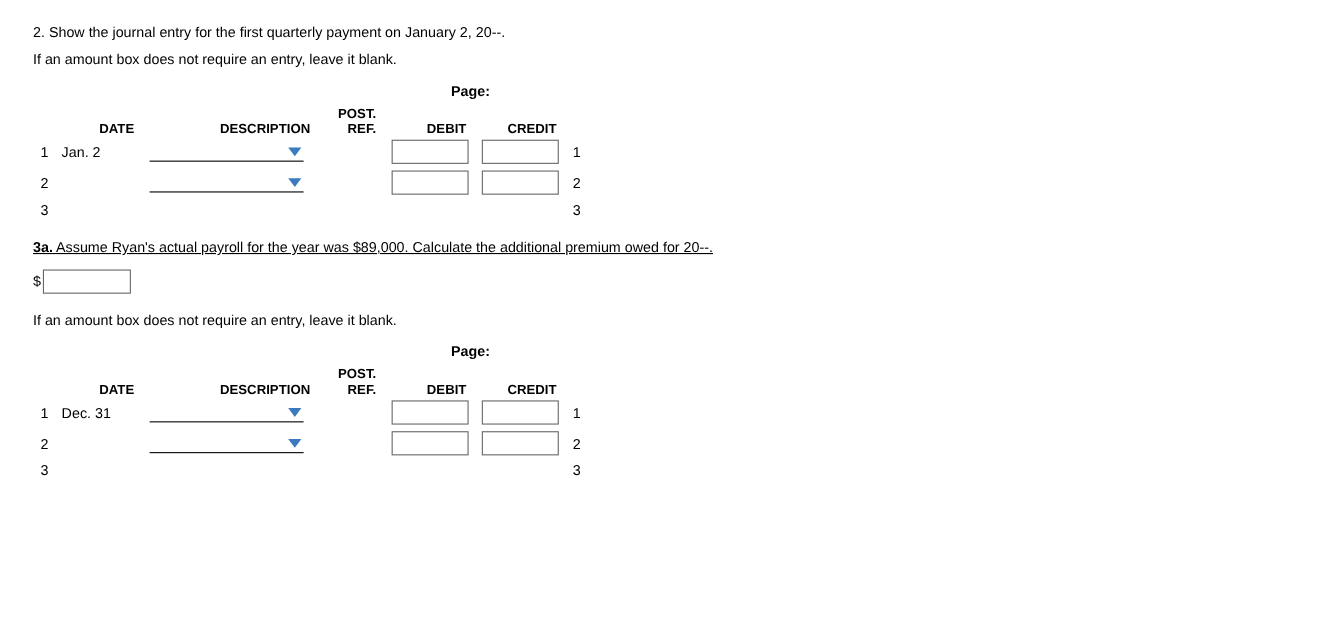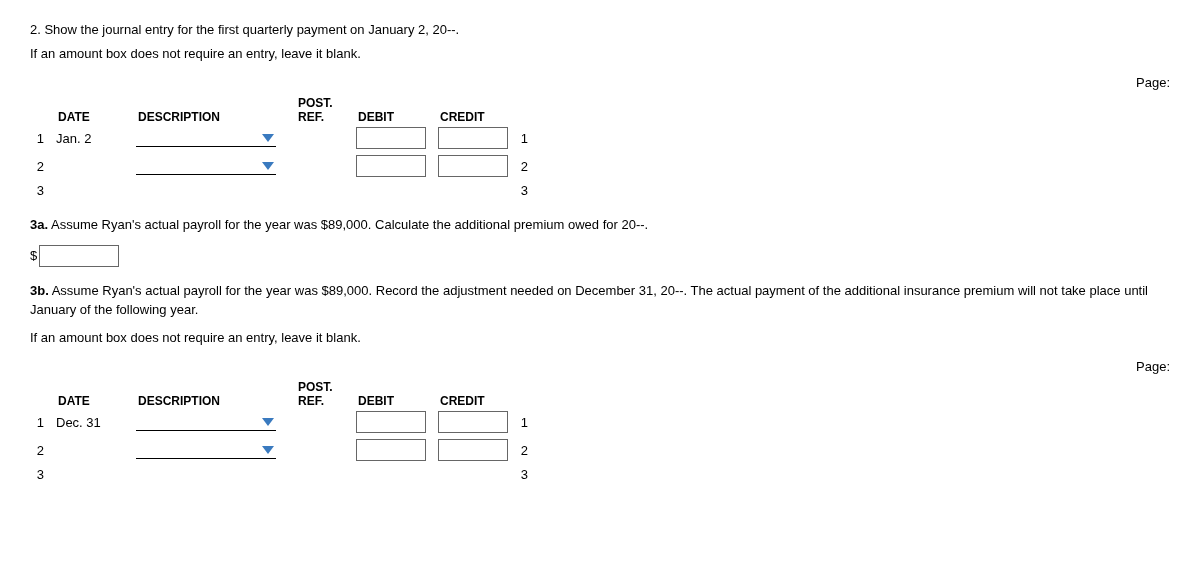--- a/index.html
+++ b/index.html
@@ -14,31 +14,32 @@
     }
     .question-text {
       margin-bottom: 4px;
       line-height: 1.5;
     }
     .instruction-text {
       margin-bottom: 12px;
       line-height: 1.5;
     }
     .page-label {
-      text-align: right;
+      text-align: left;
       margin-bottom: 4px;
       margin-left: 380px;
+      font-weight: bold;
     }
     .journal-table {
       border-collapse: collapse;
       margin-bottom: 8px;
     }
     .journal-table th {
       font-weight: bold;
-      text-align: left;
+      text-align: right;
       font-size: 12px;
       padding: 2px 8px;
       vertical-align: bottom;
       border: none;
     }
     .th-left {
       text-align: center;
     }
     .journal-table td {
       padding: 3px 6px;
@@ -93,20 +94,21 @@
       width: 0;
       height: 0;
       border-left: 6px solid transparent;
       border-right: 6px solid transparent;
       border-top: 8px solid #3a7abf;
       margin: 4px auto 0;
     }
     .section-3a {
       margin: 14px 0 10px 0;
       line-height: 1.5;
+      text-decoration: underline;
     }
     .dollar-input-row {
       display: flex;
       align-items: center;
       margin: 8px 0 14px 0;
     }
     .dollar-sign {
       font-size: 13px;
       margin-right: 2px;
     }
@@ -204,21 +206,20 @@
 <div class="section-3a">
   <p><strong>3a.</strong> <span>Assume Ryan's actual payroll for the year was $89,000. Calculate the additional premium owed for 20--.</span></p>
 </div>
 
 <div class="dollar-input-row">
   <span class="dollar-sign">$</span>
   <input type="text" class="dollar-input" style="">
 </div>
 
 <div class="section-3b">
-  <p><strong>3b.</strong> <span>Assume Ryan's actual payroll for the year was $89,000. Record the adjustment needed on December 31, 20--. The actual payment of the additional insurance premium will not take place until January of the following year.</span></p>
 </div>
 
 <p class="instruction-text">If an amount box does not require an entry, leave it blank.</p>
 
 <div class="page-label">Page:</div>
 
 <table class="journal-table">
   <thead>
     <tr class="header-row">
       <th style="width:20px"></th>

